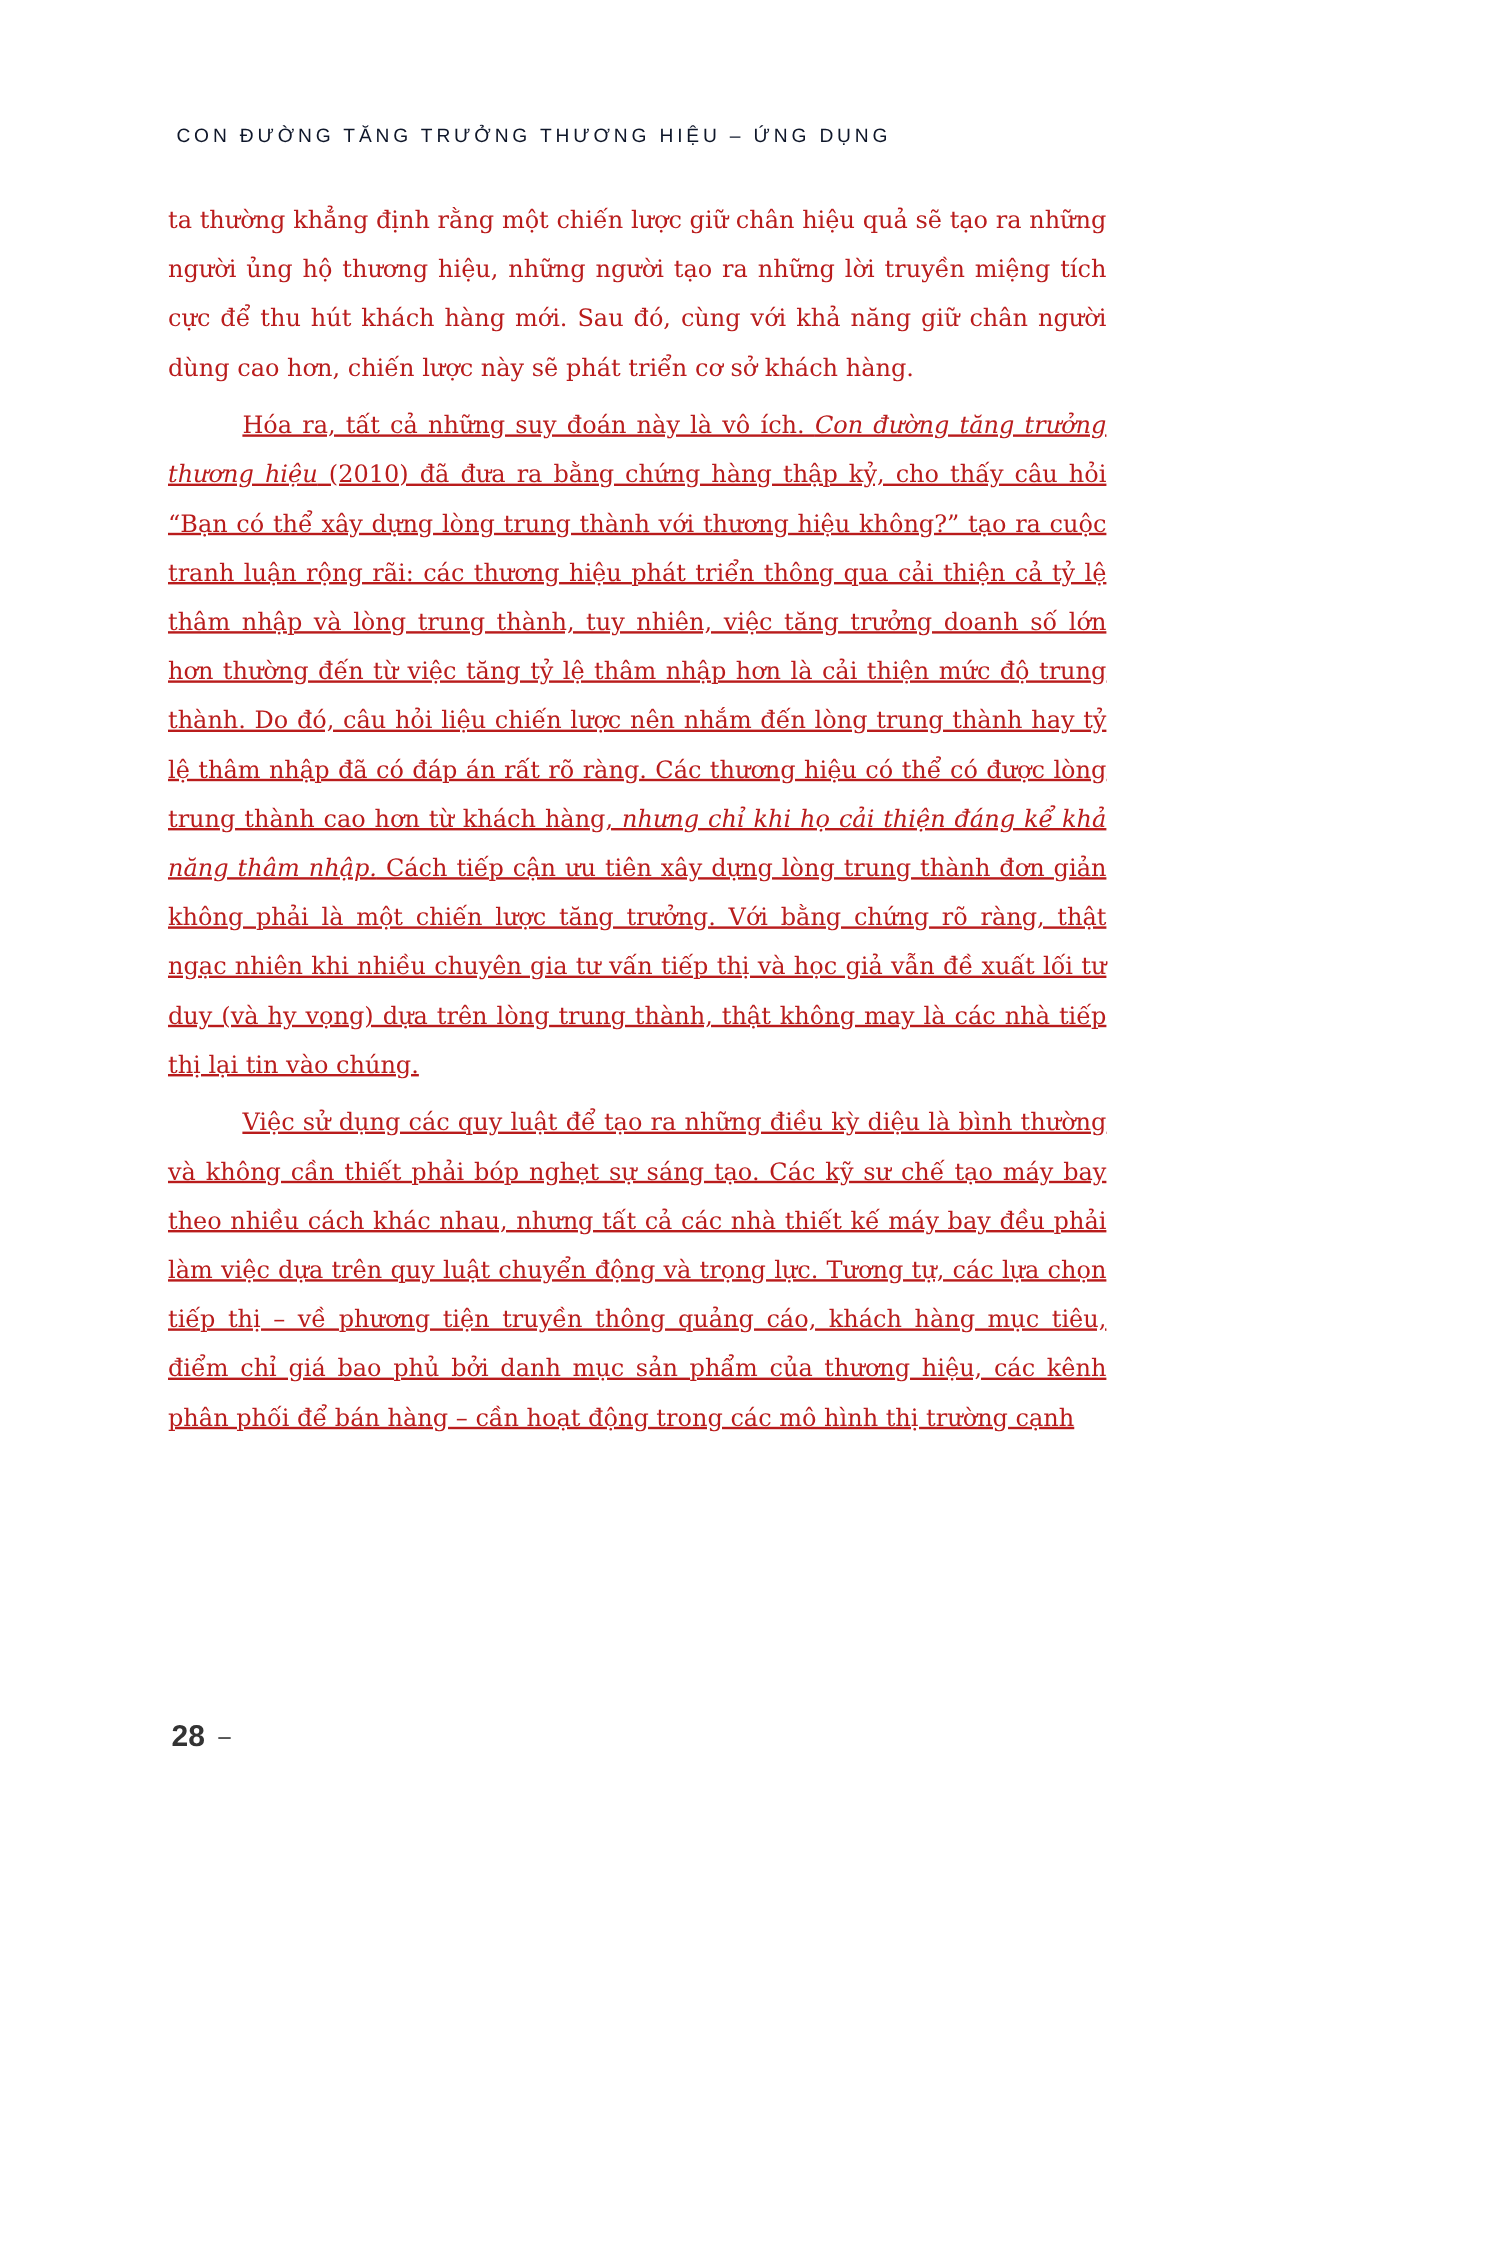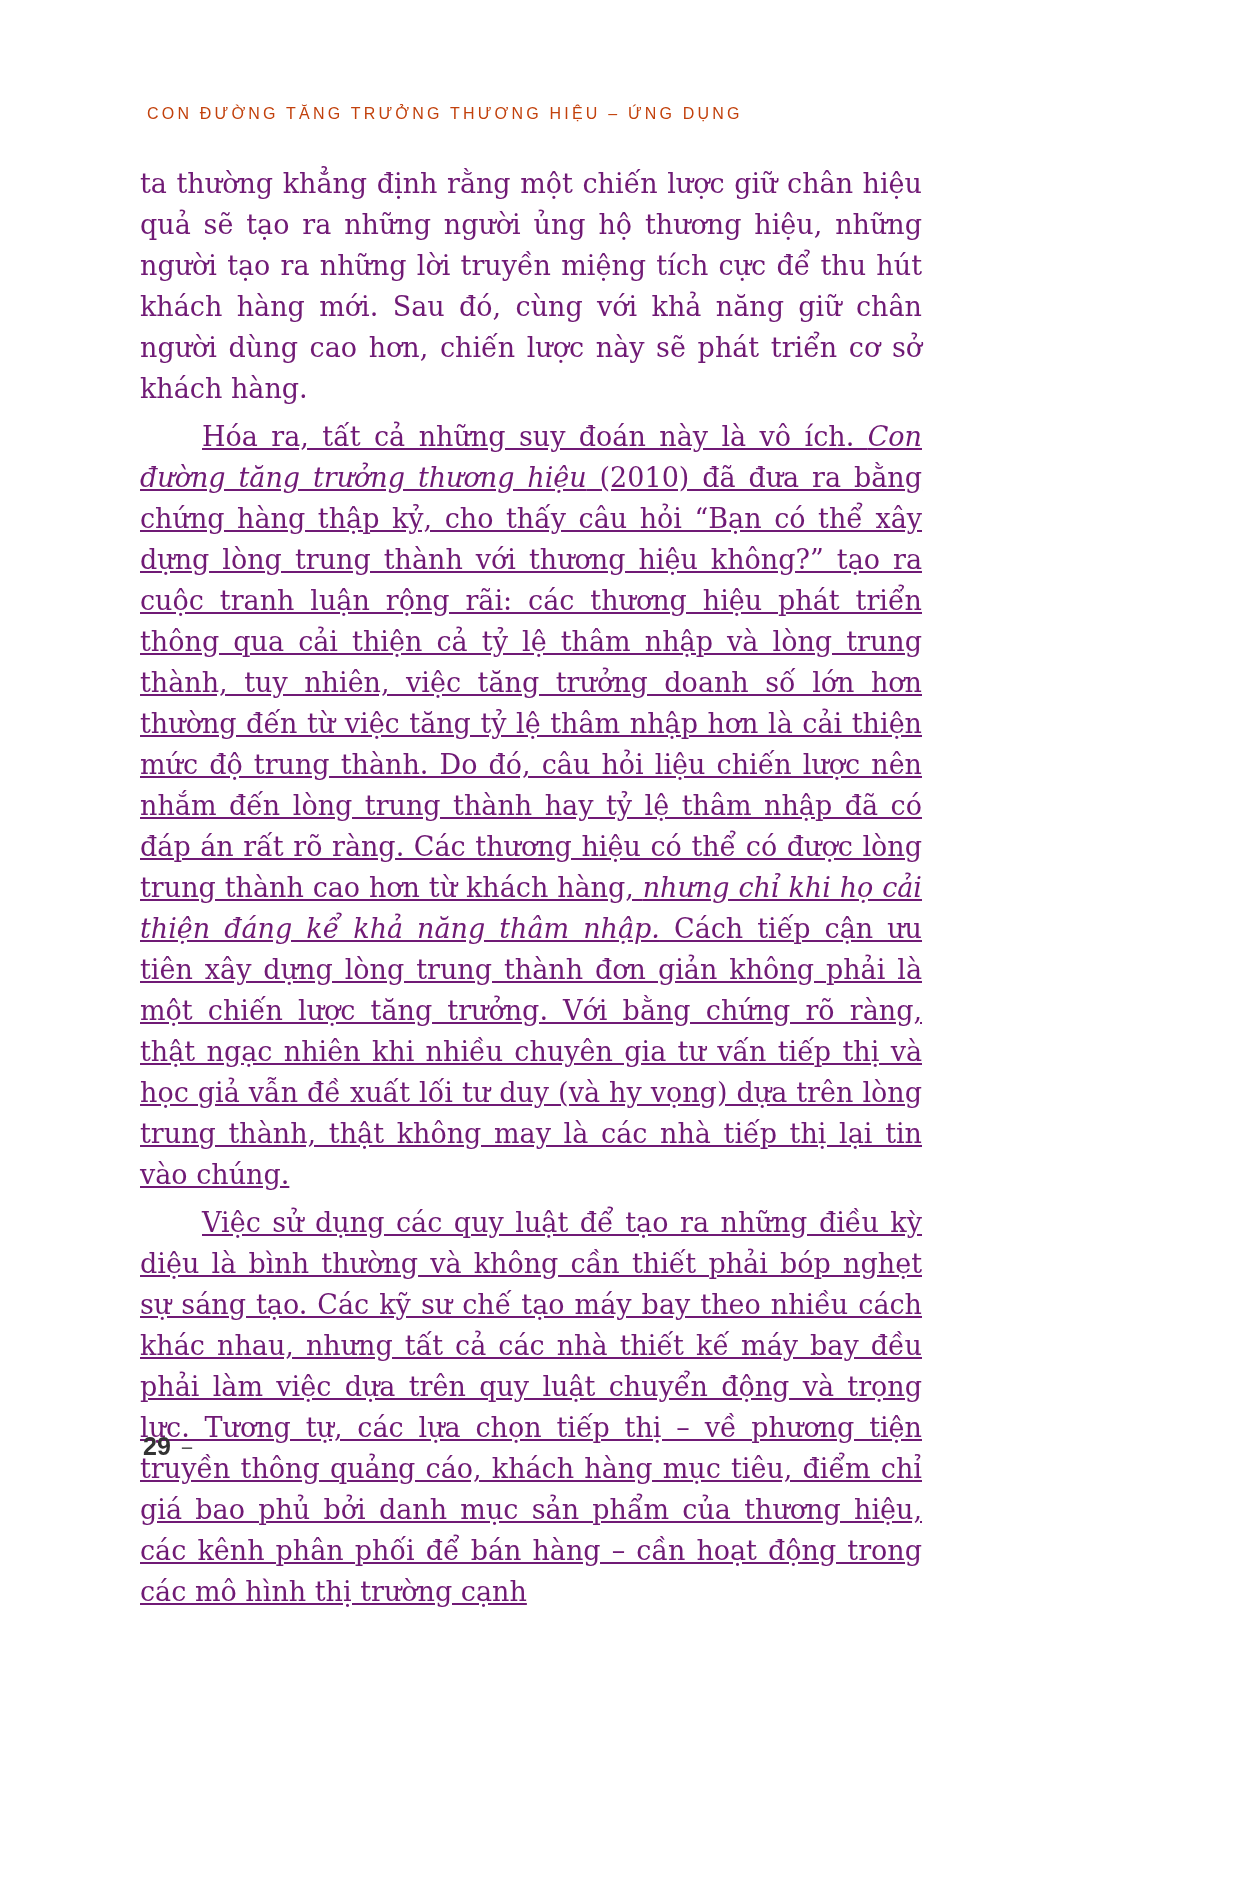--- a/index.html
+++ b/index.html
@@ -17,30 +17,30 @@
   }
   .running-head {
     position: absolute;
     top: 105px;
     left: 147px;
     width: 900px;
     font-family: "Liberation Sans", sans-serif;
     font-size: 16px;
     font-weight: 400;
     letter-spacing: 3.2px;
-    color: #c2410c;
+    color: #0f172a;
     text-transform: uppercase;
   }
   .body-text {
     position: absolute;
     top: 163px;
     left: 140px;
     width: 782px;
-    color: #701a75;
-    font-size: 27px;
+    color: #b91c1c;
+    font-size: 20px;
     line-height: 41px;
     text-align: justify;
   }
   .para {
     margin: 0 0 0 0;
   }
   .para.indent {
     text-indent: 62px;
     margin-top: 7px;
     text-decoration: underline;
@@ -75,16 +75,16 @@
 
     <p class="para"><span>ta thường khẳng định rằng một chiến lược giữ chân hiệu quả sẽ tạo ra những người ủng hộ thương hiệu, những người tạo ra những lời truyền miệng tích cực để thu hút khách hàng mới. Sau đó, cùng với khả năng giữ chân người dùng cao hơn, chiến lược này sẽ phát triển cơ sở khách hàng.</span></p>
 
     <p class="para indent"><span>Hóa ra, tất cả những suy đoán này là vô ích. </span><span class="italic">Con đường tăng trưởng thương hiệu</span><span> (2010) đã đưa ra bằng chứng hàng thập kỷ, cho thấy câu hỏi “Bạn có thể xây dựng lòng trung thành với thương hiệu không?” tạo ra cuộc tranh luận rộng rãi: các thương hiệu phát triển thông qua cải thiện cả tỷ lệ thâm nhập và lòng trung thành, tuy nhiên, việc tăng trưởng doanh số lớn hơn thường đến từ việc tăng tỷ lệ thâm nhập hơn là cải thiện mức độ trung thành. Do đó, câu hỏi liệu chiến lược nên nhắm đến lòng trung thành hay tỷ lệ thâm nhập đã có đáp án rất rõ ràng. Các thương hiệu có thể có được lòng trung thành cao hơn từ khách hàng, </span><span class="italic">nhưng chỉ khi họ cải thiện đáng kể khả năng thâm nhập.</span><span> Cách tiếp cận ưu tiên xây dựng lòng trung thành đơn giản không phải là một chiến lược tăng trưởng. Với bằng chứng rõ ràng, thật ngạc nhiên khi nhiều chuyên gia tư vấn tiếp thị và học giả vẫn đề xuất lối tư duy (và hy vọng) dựa trên lòng trung thành, thật không may là các nhà tiếp thị lại tin vào chúng.</span></p>
 
     <p class="para indent"><span>Việc sử dụng các quy luật để tạo ra những điều kỳ diệu là bình thường và không cần thiết phải bóp nghẹt sự sáng tạo. Các kỹ sư chế tạo máy bay theo nhiều cách khác nhau, nhưng tất cả các nhà thiết kế máy bay đều phải làm việc dựa trên quy luật chuyển động và trọng lực. Tương tự, các lựa chọn tiếp thị – về phương tiện truyền thông quảng cáo, khách hàng mục tiêu, điểm chỉ giá bao phủ bởi danh mục sản phẩm của thương hiệu, các kênh phân phối để bán hàng – cần hoạt động trong các mô hình thị trường cạnh</span></p>
 
   </div>
 
   <div class="page-footer">
-    <span class="pagenum">29</span><span class="dash">–</span>
+    <span class="pagenum">28</span><span class="dash">–</span>
   </div>
 
 </div>
 
 </body></html>

